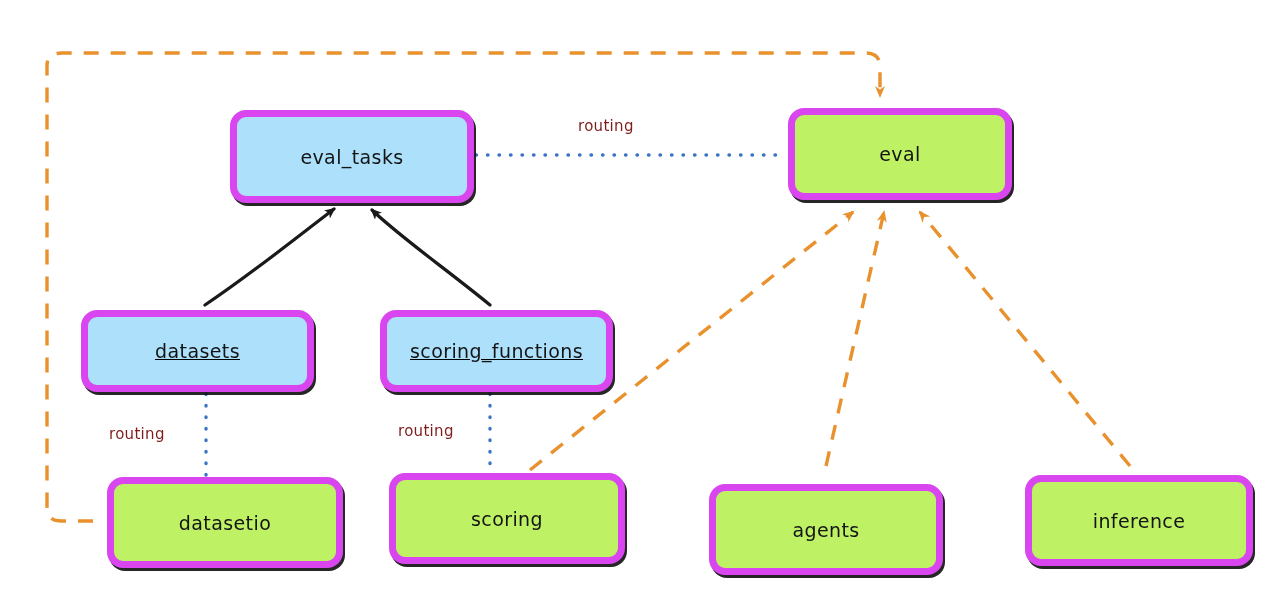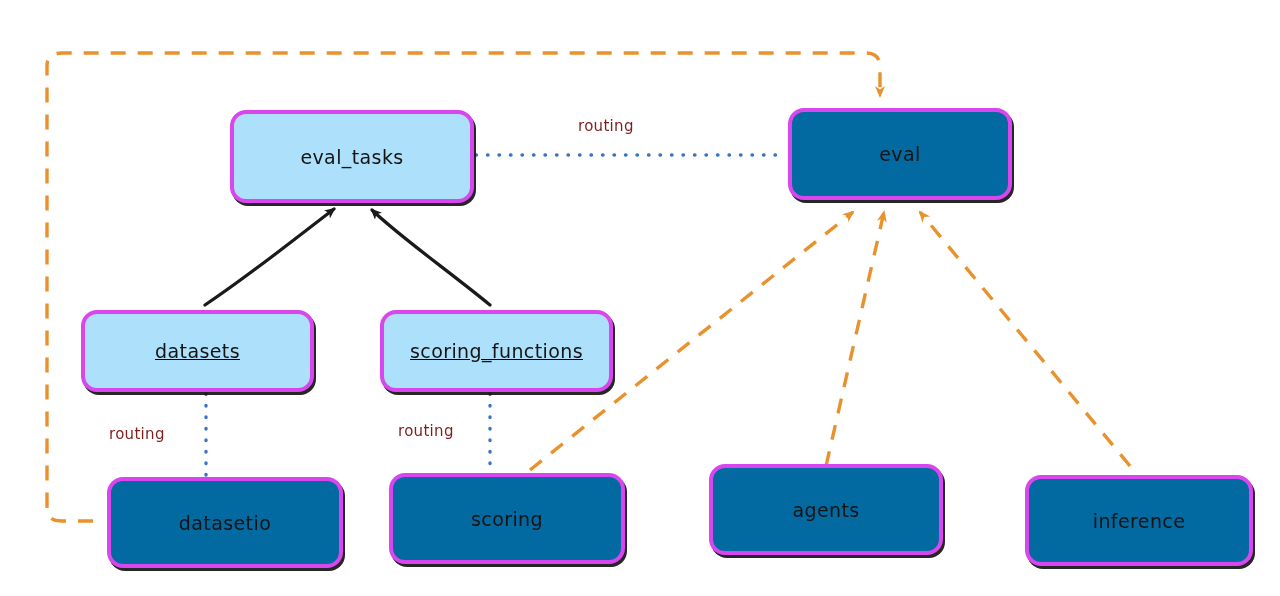--- a/index.html
+++ b/index.html
@@ -23,29 +23,29 @@
   #edge-layer {
     position: absolute;
     left: 0;
     top: 0;
     width: 1280px;
     height: 596px;
   }
   .node {
     position: absolute;
     box-sizing: border-box;
-    border: 4px solid #d946ef;
+    border: 7px solid #d946ef;
     border-radius: 16px;
     display: flex;
     align-items: center;
     justify-content: center;
     box-shadow: 2px 3px 0 rgba(20,20,20,0.92);
   }
   .node.blue  { background: #ade0fb; }
-  .node.green { background: #0369a1; text-align: center; }
+  .node.green { background: #bef264; text-align: center; }
   .node-label {
     font-family: "DejaVu Sans", sans-serif;
     font-size: 19px;
     color: #141414;
     letter-spacing: 0.4px;
     white-space: nowrap;
     pointer-events: none;
   }
   .edge-label {
     position: absolute;
@@ -130,21 +130,21 @@
   </div>
 
   <div class="node green" style="left:95px; top:477px; width:236px; height:91px;margin-left:12px;">
     <span class="node-label">datasetio</span>
   </div>
 
   <div class="node green" style="left:389px; top:473px; width:236px; height:91px;">
     <span class="node-label">scoring</span>
   </div>
 
-  <div class="node green" style="left:709px; top:464px; width:234px; height:91px;">
+  <div class="node green" style="left:709px; top:484px; width:234px; height:91px;">
     <span class="node-label">agents</span>
   </div>
 
   <div class="node green" style="left:1025px; top:475px; width:228px; height:91px;">
     <span class="node-label">inference</span>
   </div>
 
 </div>
 
 </body></html>

